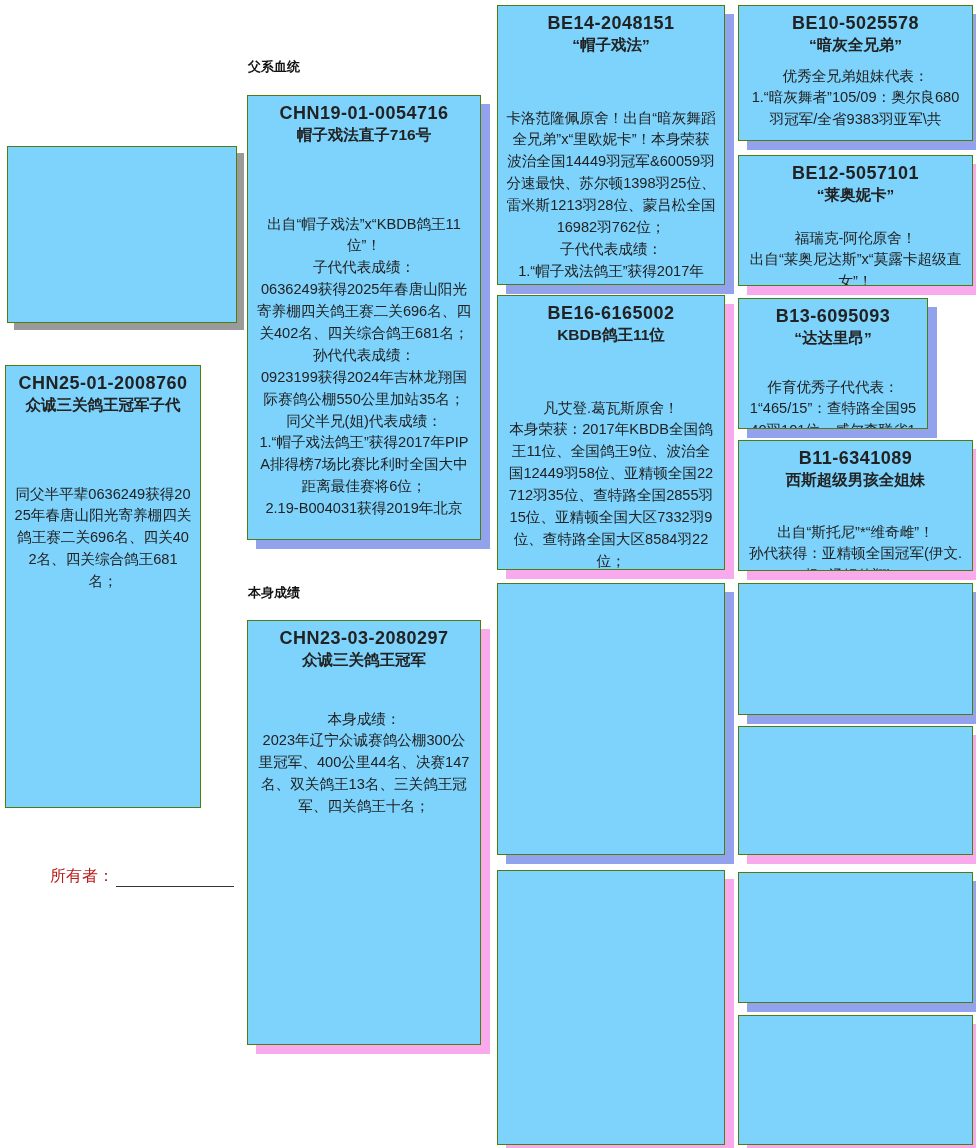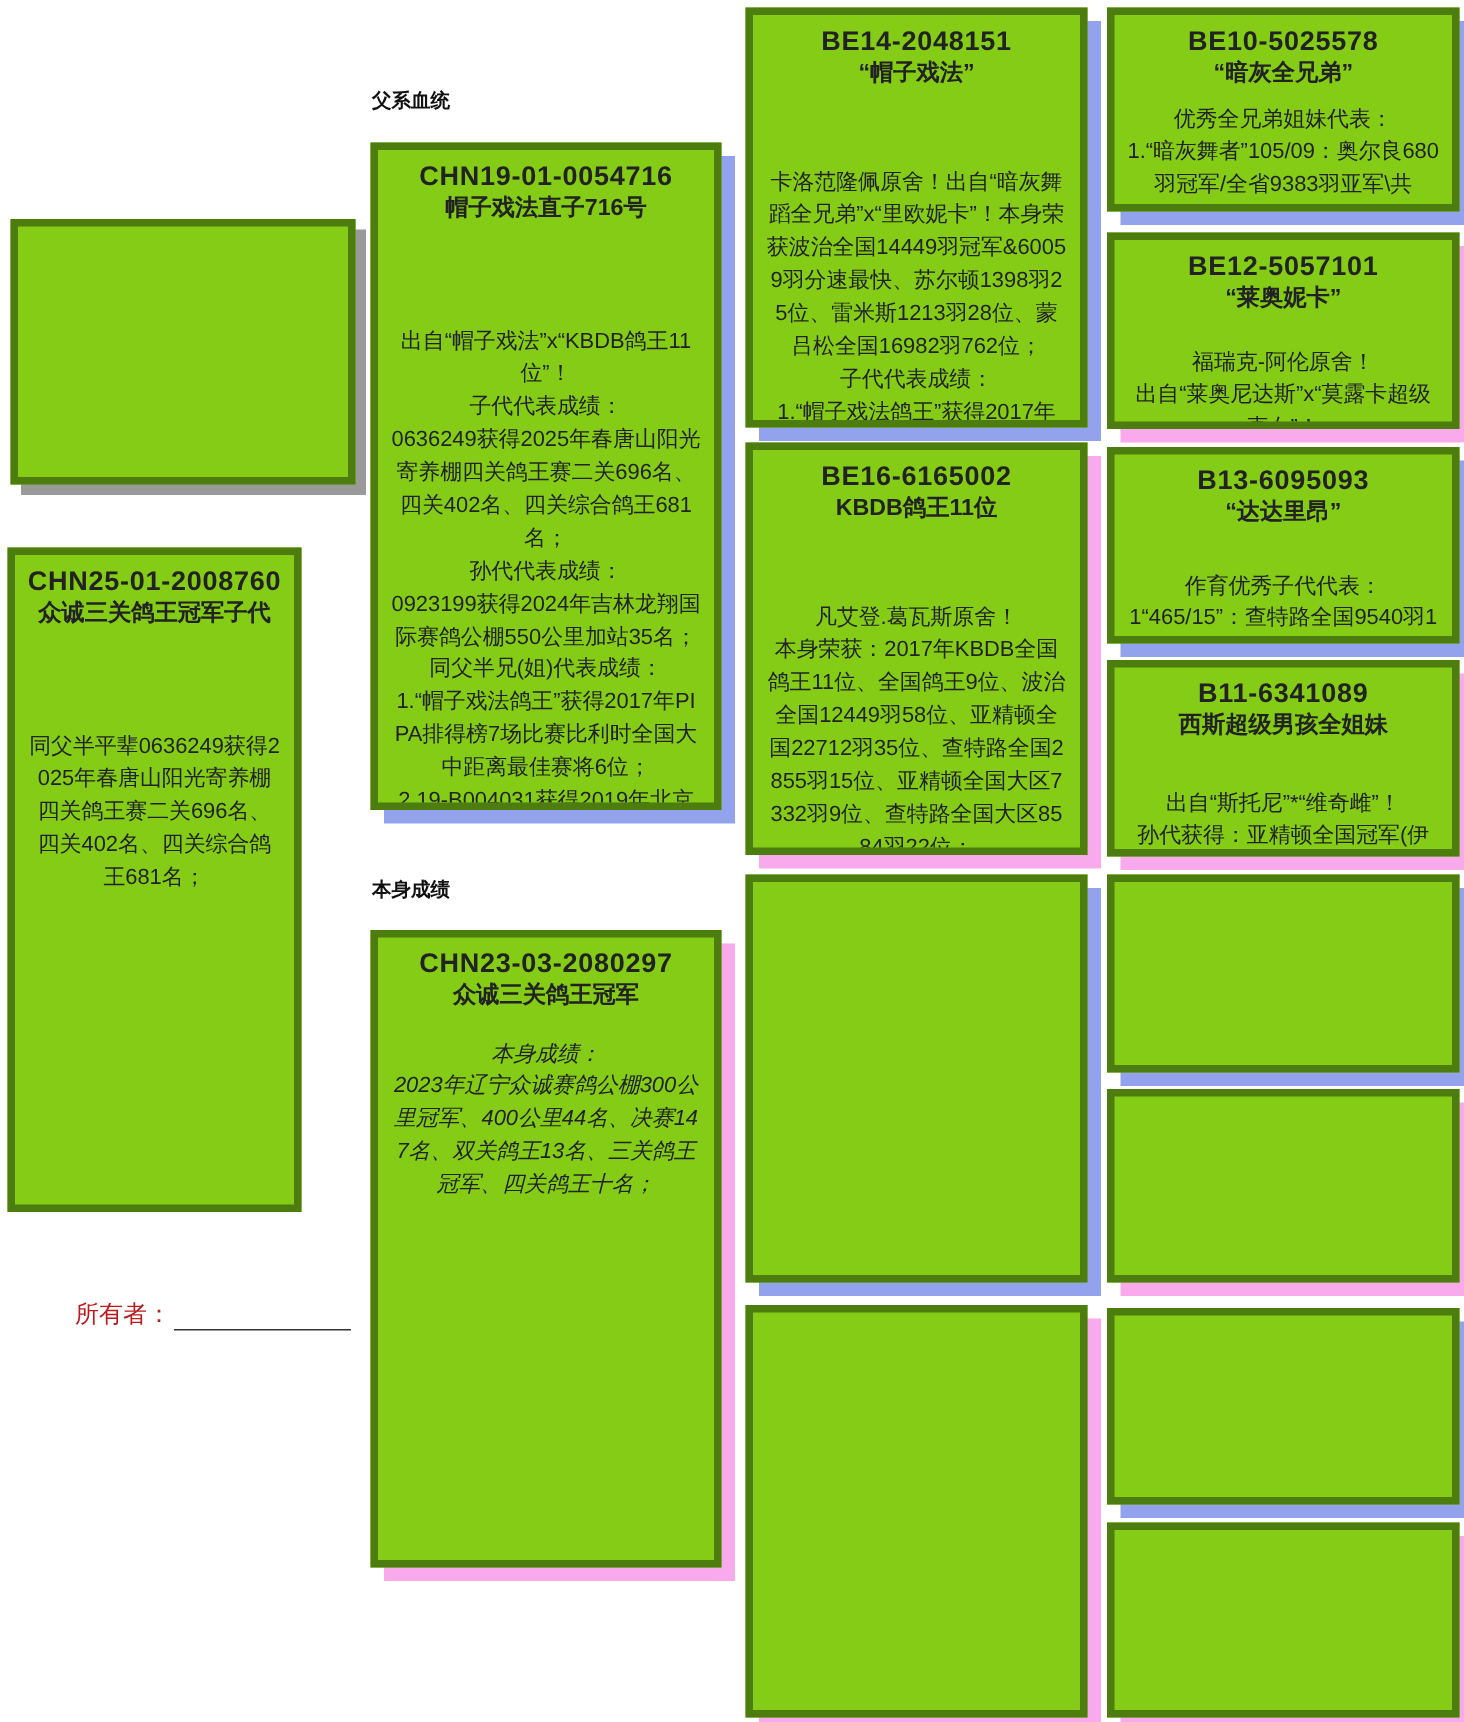--- a/index.html
+++ b/index.html
@@ -2,38 +2,38 @@
 <html style="--blue_shadow: #92a2ec; --pink_shadow: #f9aaec; --gray_shadow: #9a9a9a;"><head>
 <meta charset="utf-8">
 <style>
   html,body{margin:0;padding:0;}
   body{
     width:976px;height:1148px;position:relative;background:#ffffff;
     font-family:"Liberation Sans","DejaVu Sans",sans-serif;color:#222;
     overflow:hidden;
   }
   .pbox{
-    position:absolute;background:#84cc16;border:5px solid #4d7c0f;
+    position:absolute;background:#7dd3fc;border:1px solid #4d7c0f;
     box-sizing:border-box;overflow:hidden;
   }
   .shadow-blue{box-shadow:9px 9px 0 var(--blue_shadow,#92a2ec);}
   .shadow-pink{box-shadow:9px 9px 0 var(--pink_shadow,#f9aaec);}
   .shadow-gray{box-shadow:7px 7px 0 var(--gray_shadow,#9a9a9a);}
   .box-id{
     text-align:center;font-weight:bold;font-size:18px;line-height:1.2;
     padding-top:7px;letter-spacing:.5px;
   }
   .box-name{
     text-align:center;font-weight:bold;font-size:15.5px;line-height:1.35;
   }
   .box-body{
     padding:0 8px 4px 8px;font-size:14.6px;line-height:1.5;
     white-space:pre-line;word-break:break-all;text-align:center;
   }
-  .gap60{margin-top:68px;} .gap75{margin-top:68px;} .gap40{margin-top:18px;font-style:italic;}
+  .gap60{margin-top:68px;} .gap75{margin-top:68px;} .gap40{margin-top:38px;}
   .gap55{margin-top:52px;} .gap10{margin-top:10px;} .gap22{margin-top:22px;}
   .gap28{margin-top:28px;} .gap25{margin-top:31px;}
   .branch-label{
     position:absolute;font-weight:bold;font-size:13px;color:#111;
   }
   .clip{
     position:absolute;left:-19px;top:0px;width:22px;height:22px;z-index:3;
   }
   .clip svg{display:block;}
   .owner-line{
@@ -162,21 +162,21 @@
         <path d="M2.5 7.5 L9 2.5 L13.5 8 L11.5 12.5 L5 11.5 Z" fill="#fff" stroke="#000" stroke-width="0.9"></path>
         <path d="M9 2.5 L10.5 6 L13.5 8" fill="none" stroke="#000" stroke-width="0.9"></path>
       </svg>
   </span>
   <div class="box-id">BE12-5057101</div>
   <div class="box-name">“莱奥妮卡”</div>
   <div class="box-body gap22">福瑞克-阿伦原舍！
 出自“莱奥尼达斯”x“莫露卡超级直女”！</div>
 </div>
 
-<div class="pbox shadow-blue" style="left:738px;top:298px;width:235px;height:131px">
+<div class="pbox shadow-blue" style="left:738px;top:298px;width:190px;height:131px">
   <span class="clip">
     <svg width="20" height="20" viewBox="0 0 16 16">
         <path d="M2.5 7.5 L9 2.5 L13.5 8 L11.5 12.5 L5 11.5 Z" fill="#fff" stroke="#000" stroke-width="0.9"></path>
         <path d="M9 2.5 L10.5 6 L13.5 8" fill="none" stroke="#000" stroke-width="0.9"></path>
       </svg>
   </span>
   <div class="box-id">B13-6095093</div>
   <div class="box-name">“达达里昂”</div>
   <div class="box-body gap28">作育优秀子代代表：
 1“465/15”：查特路全国9540羽101位，威尔森联省1854羽66</div>

